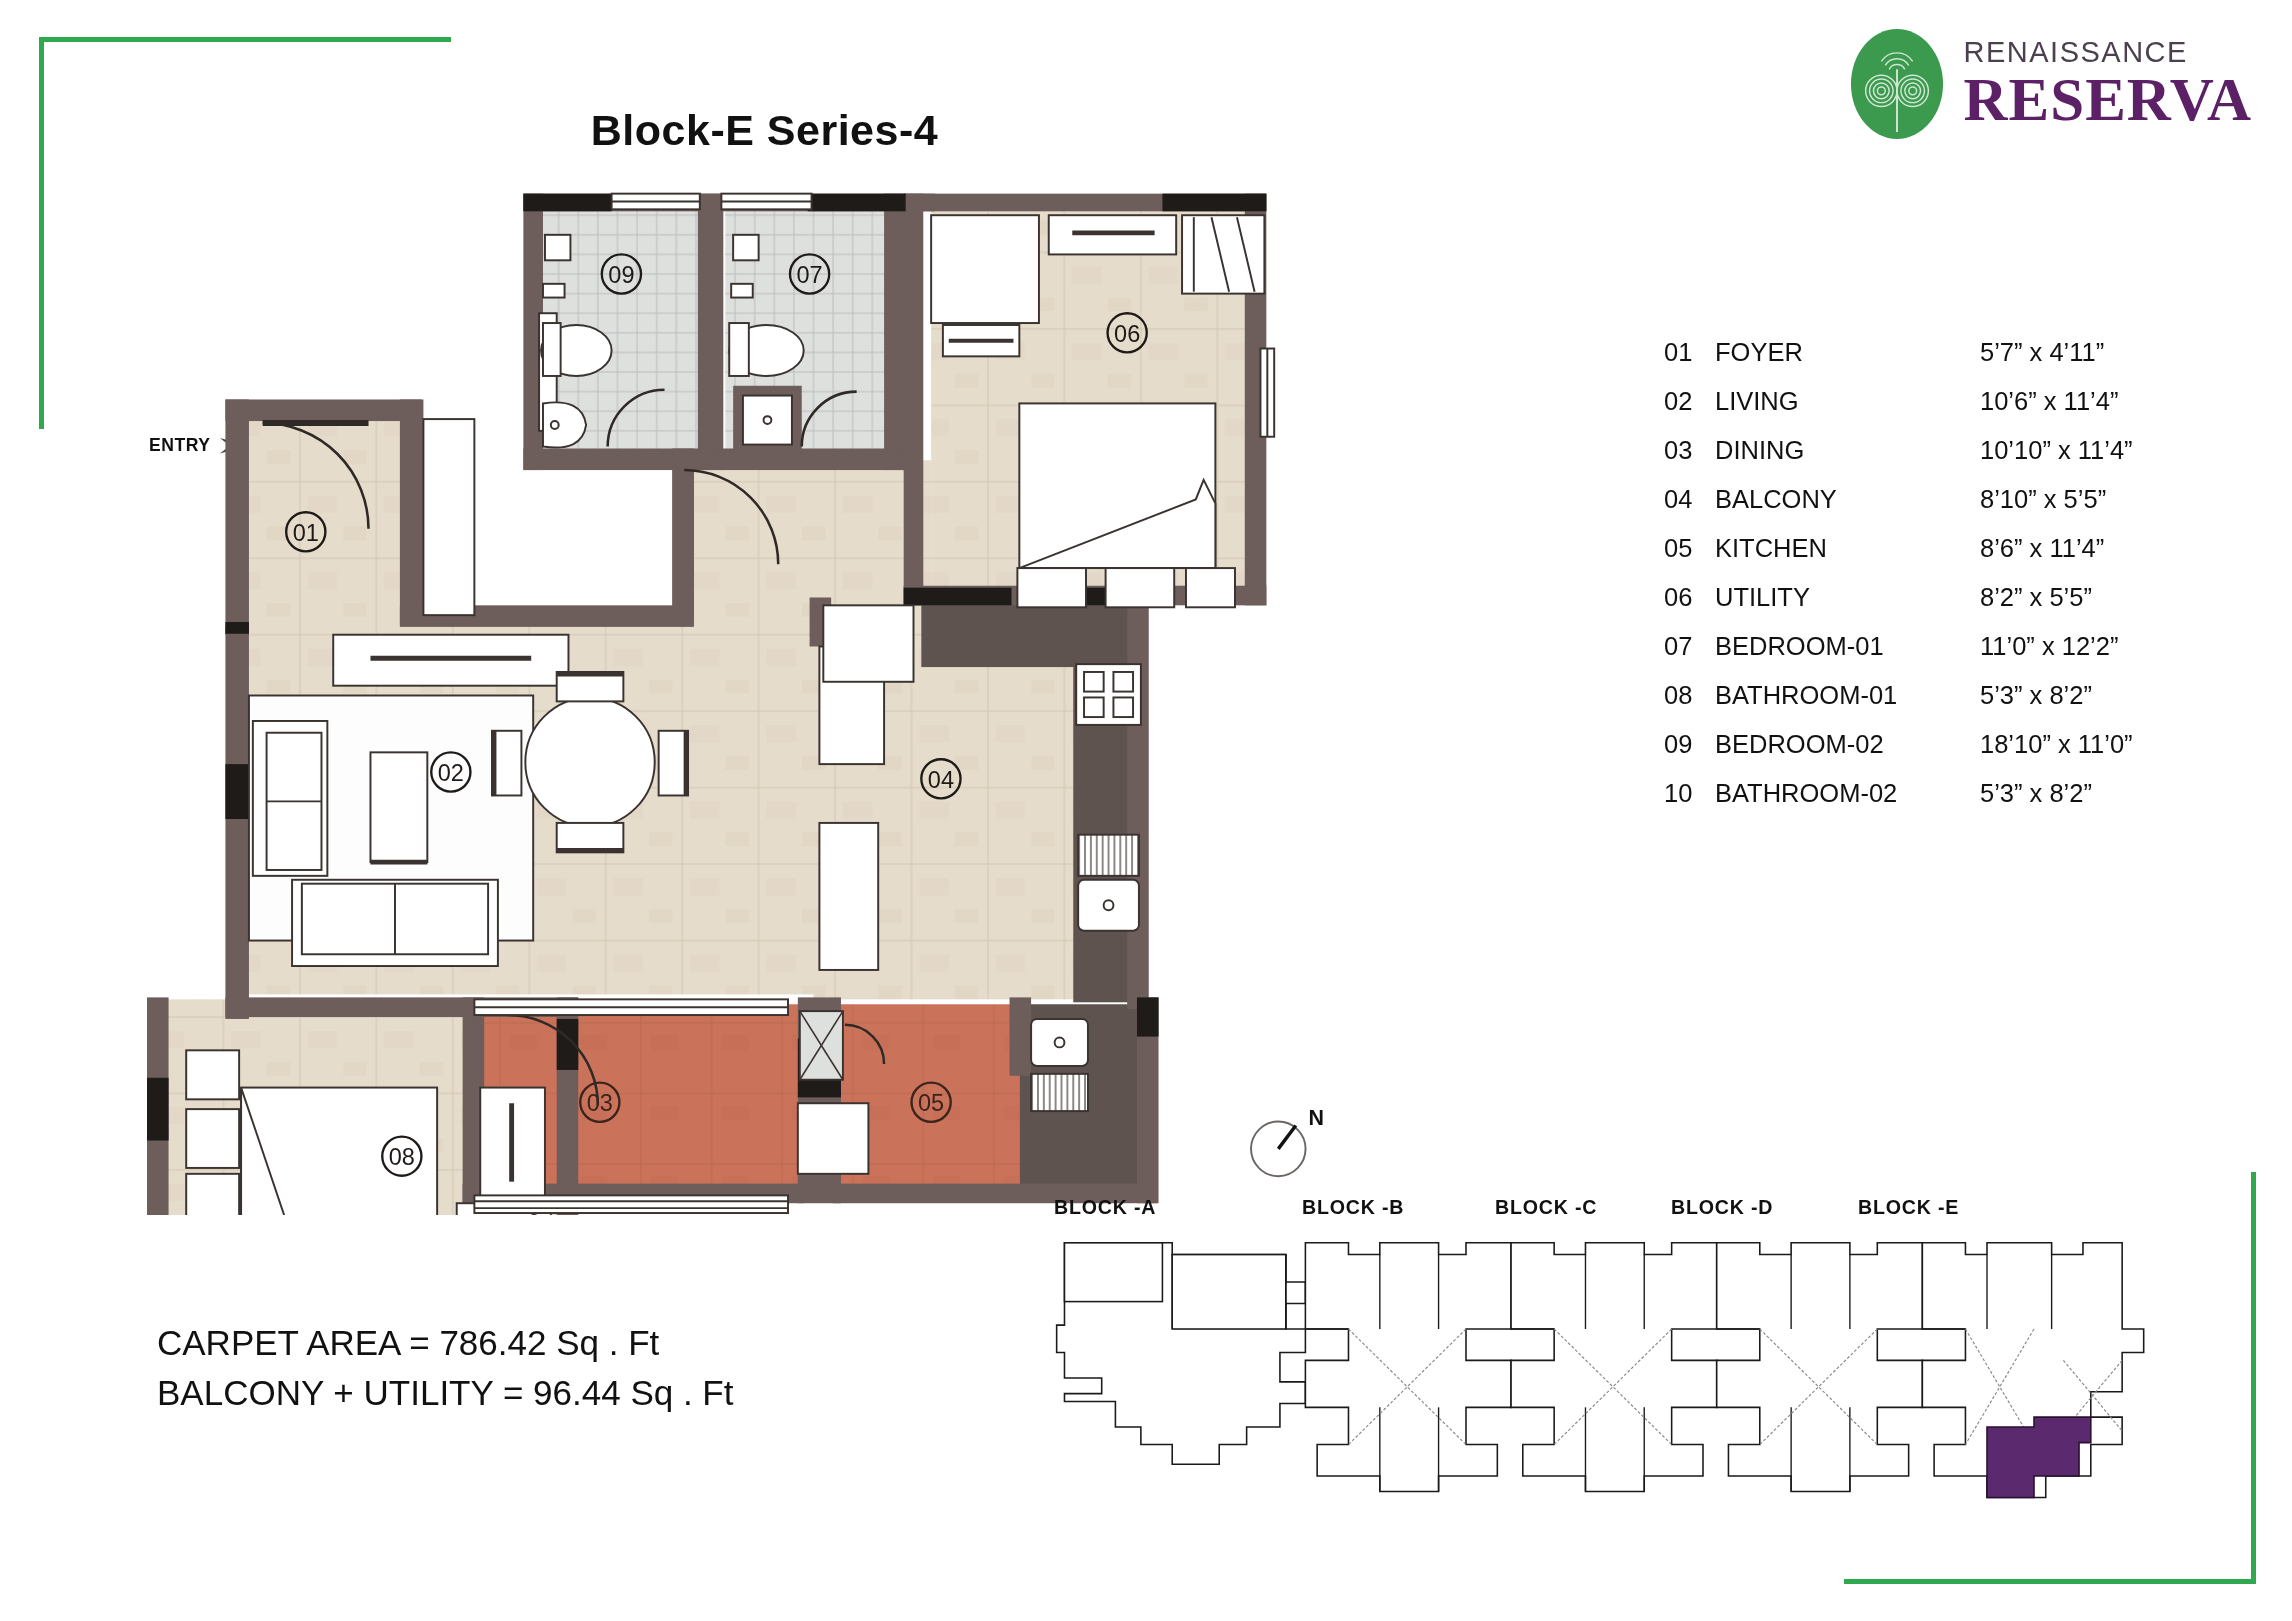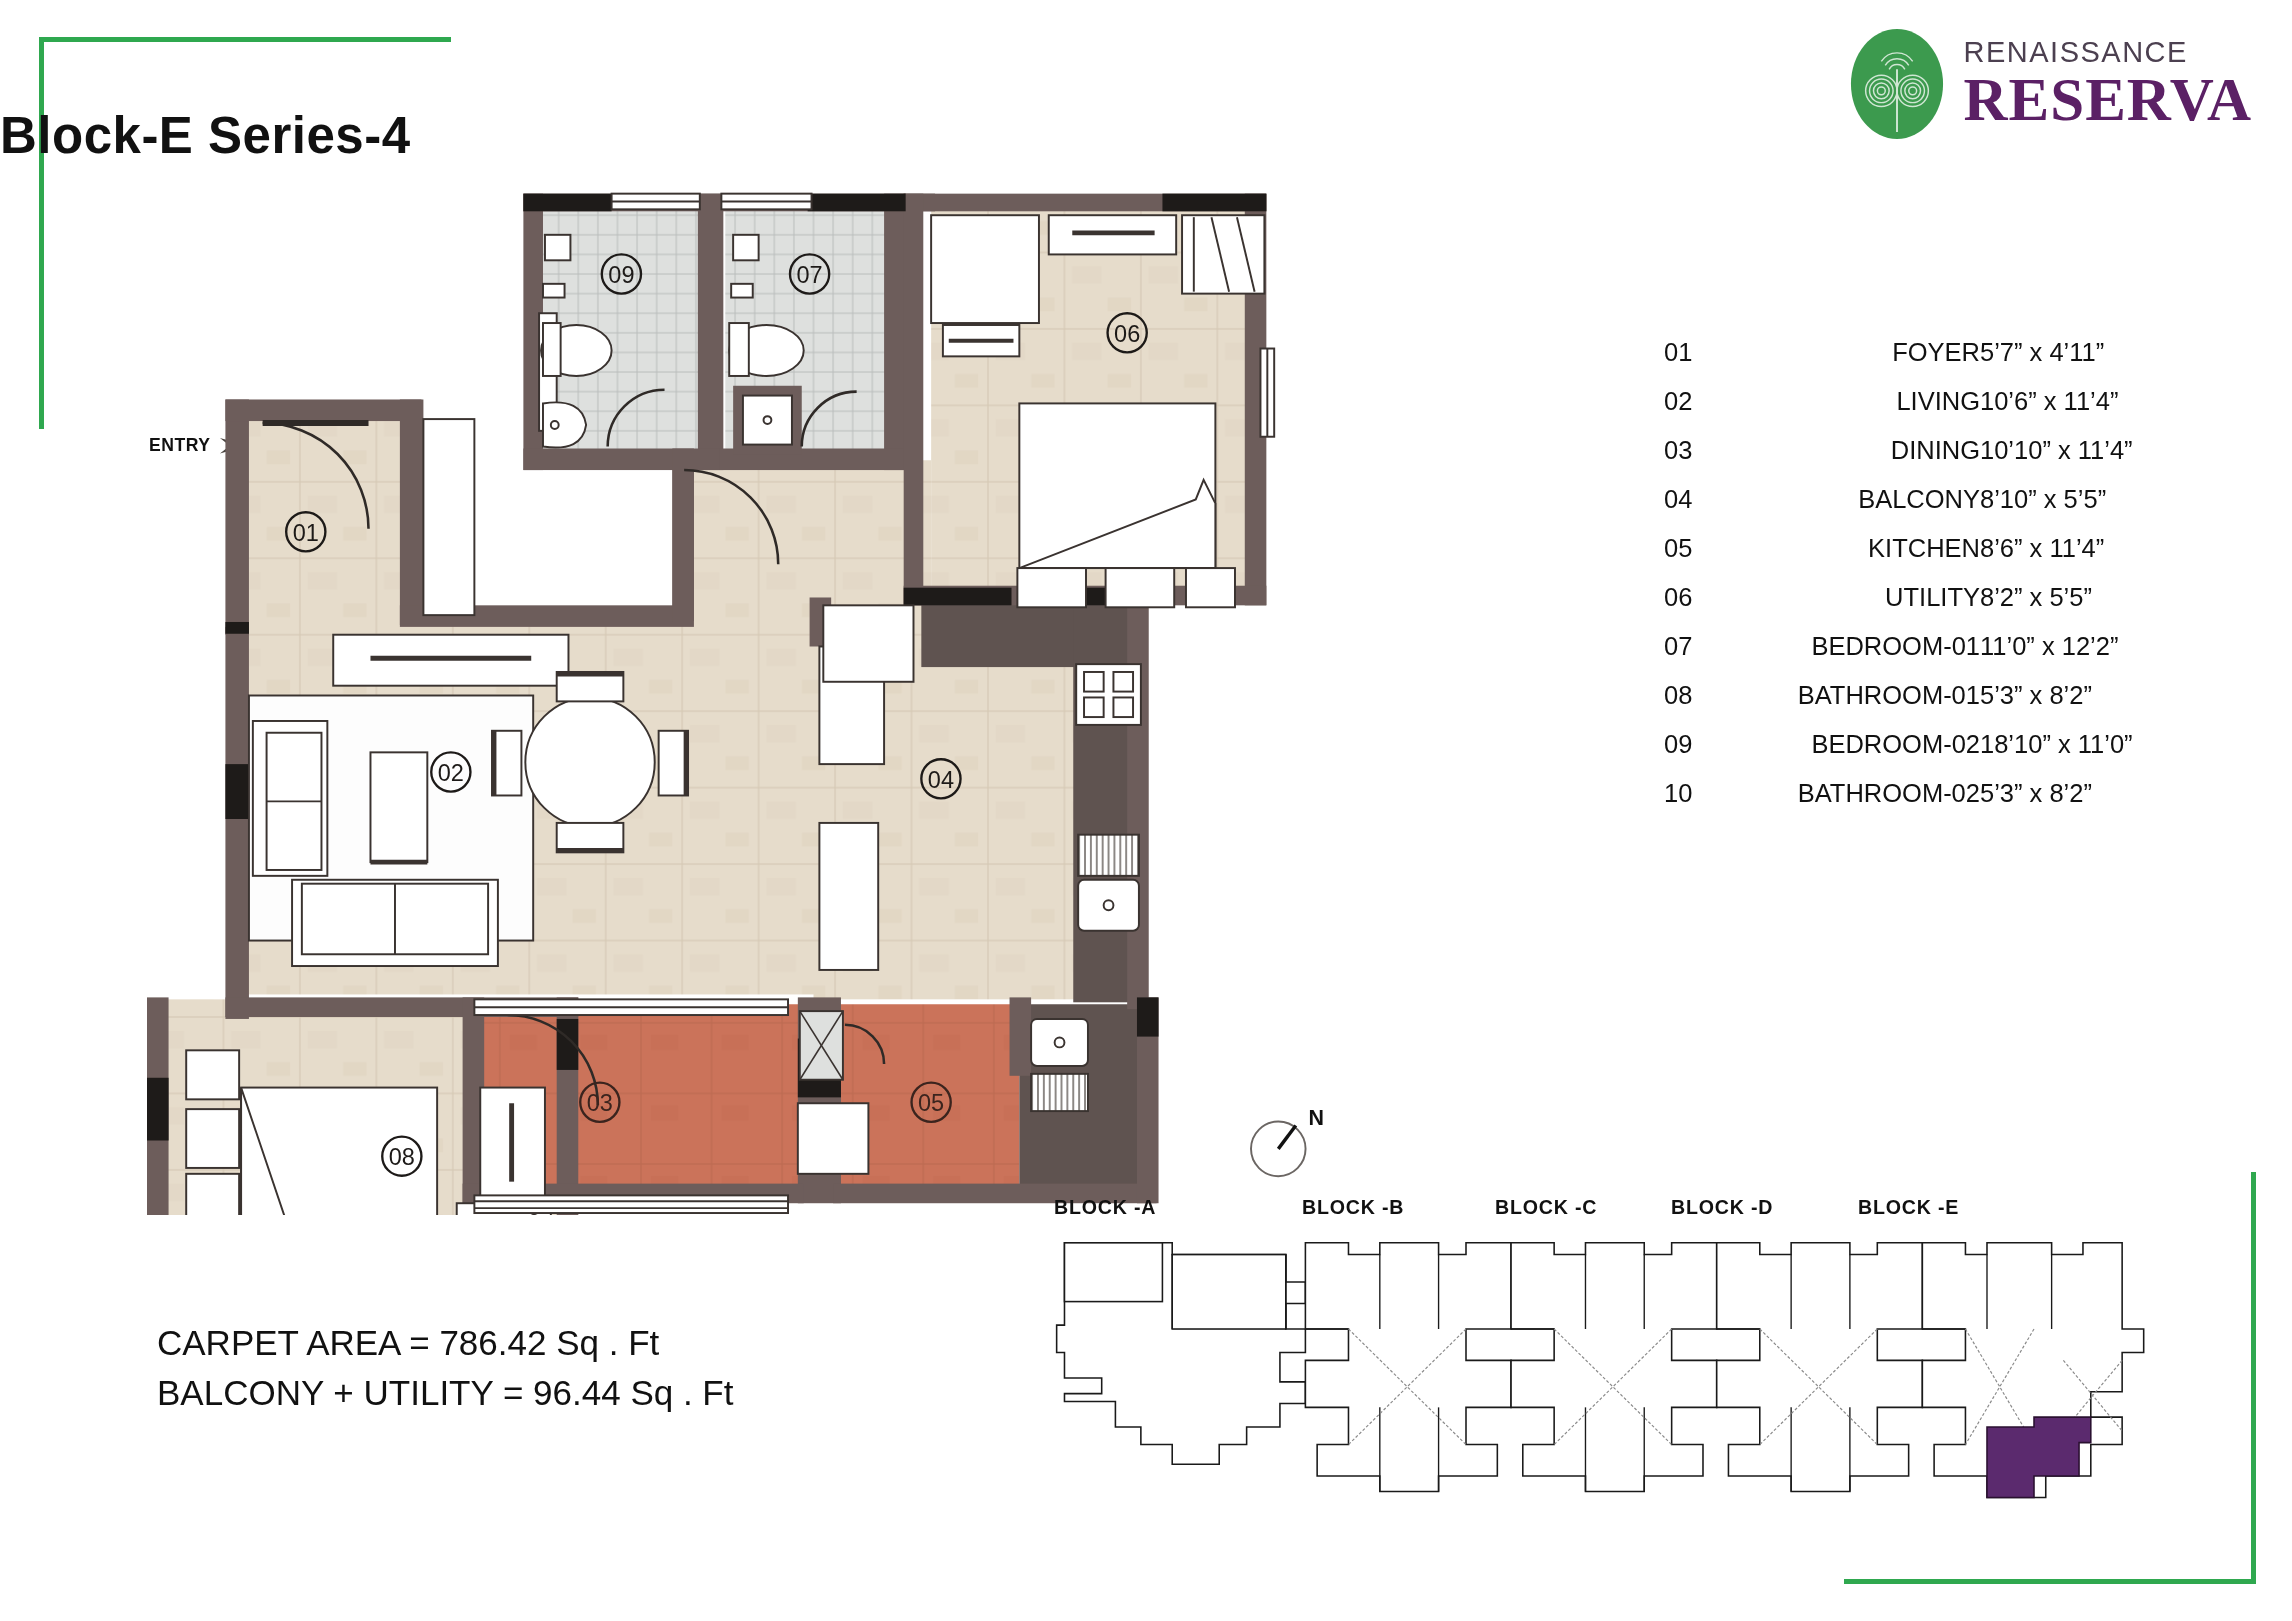--- a/index.html
+++ b/index.html
@@ -18,36 +18,36 @@
   .corner-tl { left:39px; top:37px; width:412px; height:392px; }
   .corner-tl .h { position:absolute; left:0; top:0; width:412px; height:4.9px; background:#2FA84F; }
   .corner-tl .v { position:absolute; left:0; top:0; width:4.9px; height:392px; background:#2FA84F; }
   .corner-br { right:37px; bottom:37px; width:412px; height:412px; }
   .corner-br .h { position:absolute; right:0; bottom:0; width:412px; height:4.9px; background:#2FA84F; }
   .corner-br .v { position:absolute; right:0; bottom:0; width:4.9px; height:412px; background:#2FA84F; }
 
   
   .title {
     position:absolute; left:0; top:106px; width:1529px;
-    text-align:left;
-    font-size:51px; font-weight:bold; color:#111; letter-spacing:0.5px;
+    text-align:center;
+    font-size:43px; font-weight:bold; color:#111; letter-spacing:0.5px;
   }
 
   
   .logo { position:absolute; right:41px; top:25.5px; display:flex; align-items:center; gap:17.6px; }
   .logo-mark { width:98px; height:116px; }
   .logo-text { display:flex; flex-direction:column; line-height:1; }
   .logo-top { font-size:29px; letter-spacing:1.5px; color:#4c4050; font-family:"Liberation Sans", sans-serif; }
   .logo-bot { font-size:61px; letter-spacing:1px; color:#5B2065; font-family:"Liberation Serif", serif; font-weight:bold; margin-top:2px; }
 
   
   .legend { position:absolute; left:1664px; top:338px; width:549px; }
   .legend-row { display:flex; align-items:baseline; height:49px; font-size:25.5px; color:#111; }
   .lg-num { width:51px; }
-  .lg-name { width:265px;text-align:right; }
+  .lg-name { width:265px; }
   .lg-dim { white-space:nowrap; }
 
   
   .areas { position:absolute; left:157px; top:1318px; font-size:35px; color:#111; line-height:1.42; }
   .areas div { white-space:nowrap; }
 
   
   .entry-wrap { position:absolute; left:149px; top:423px; display:flex; align-items:center; gap:7.8px;margin-top:11px; }
   .entry-label { font-size:17.6px; font-weight:bold; letter-spacing:0.5px; color:#111; }
 

